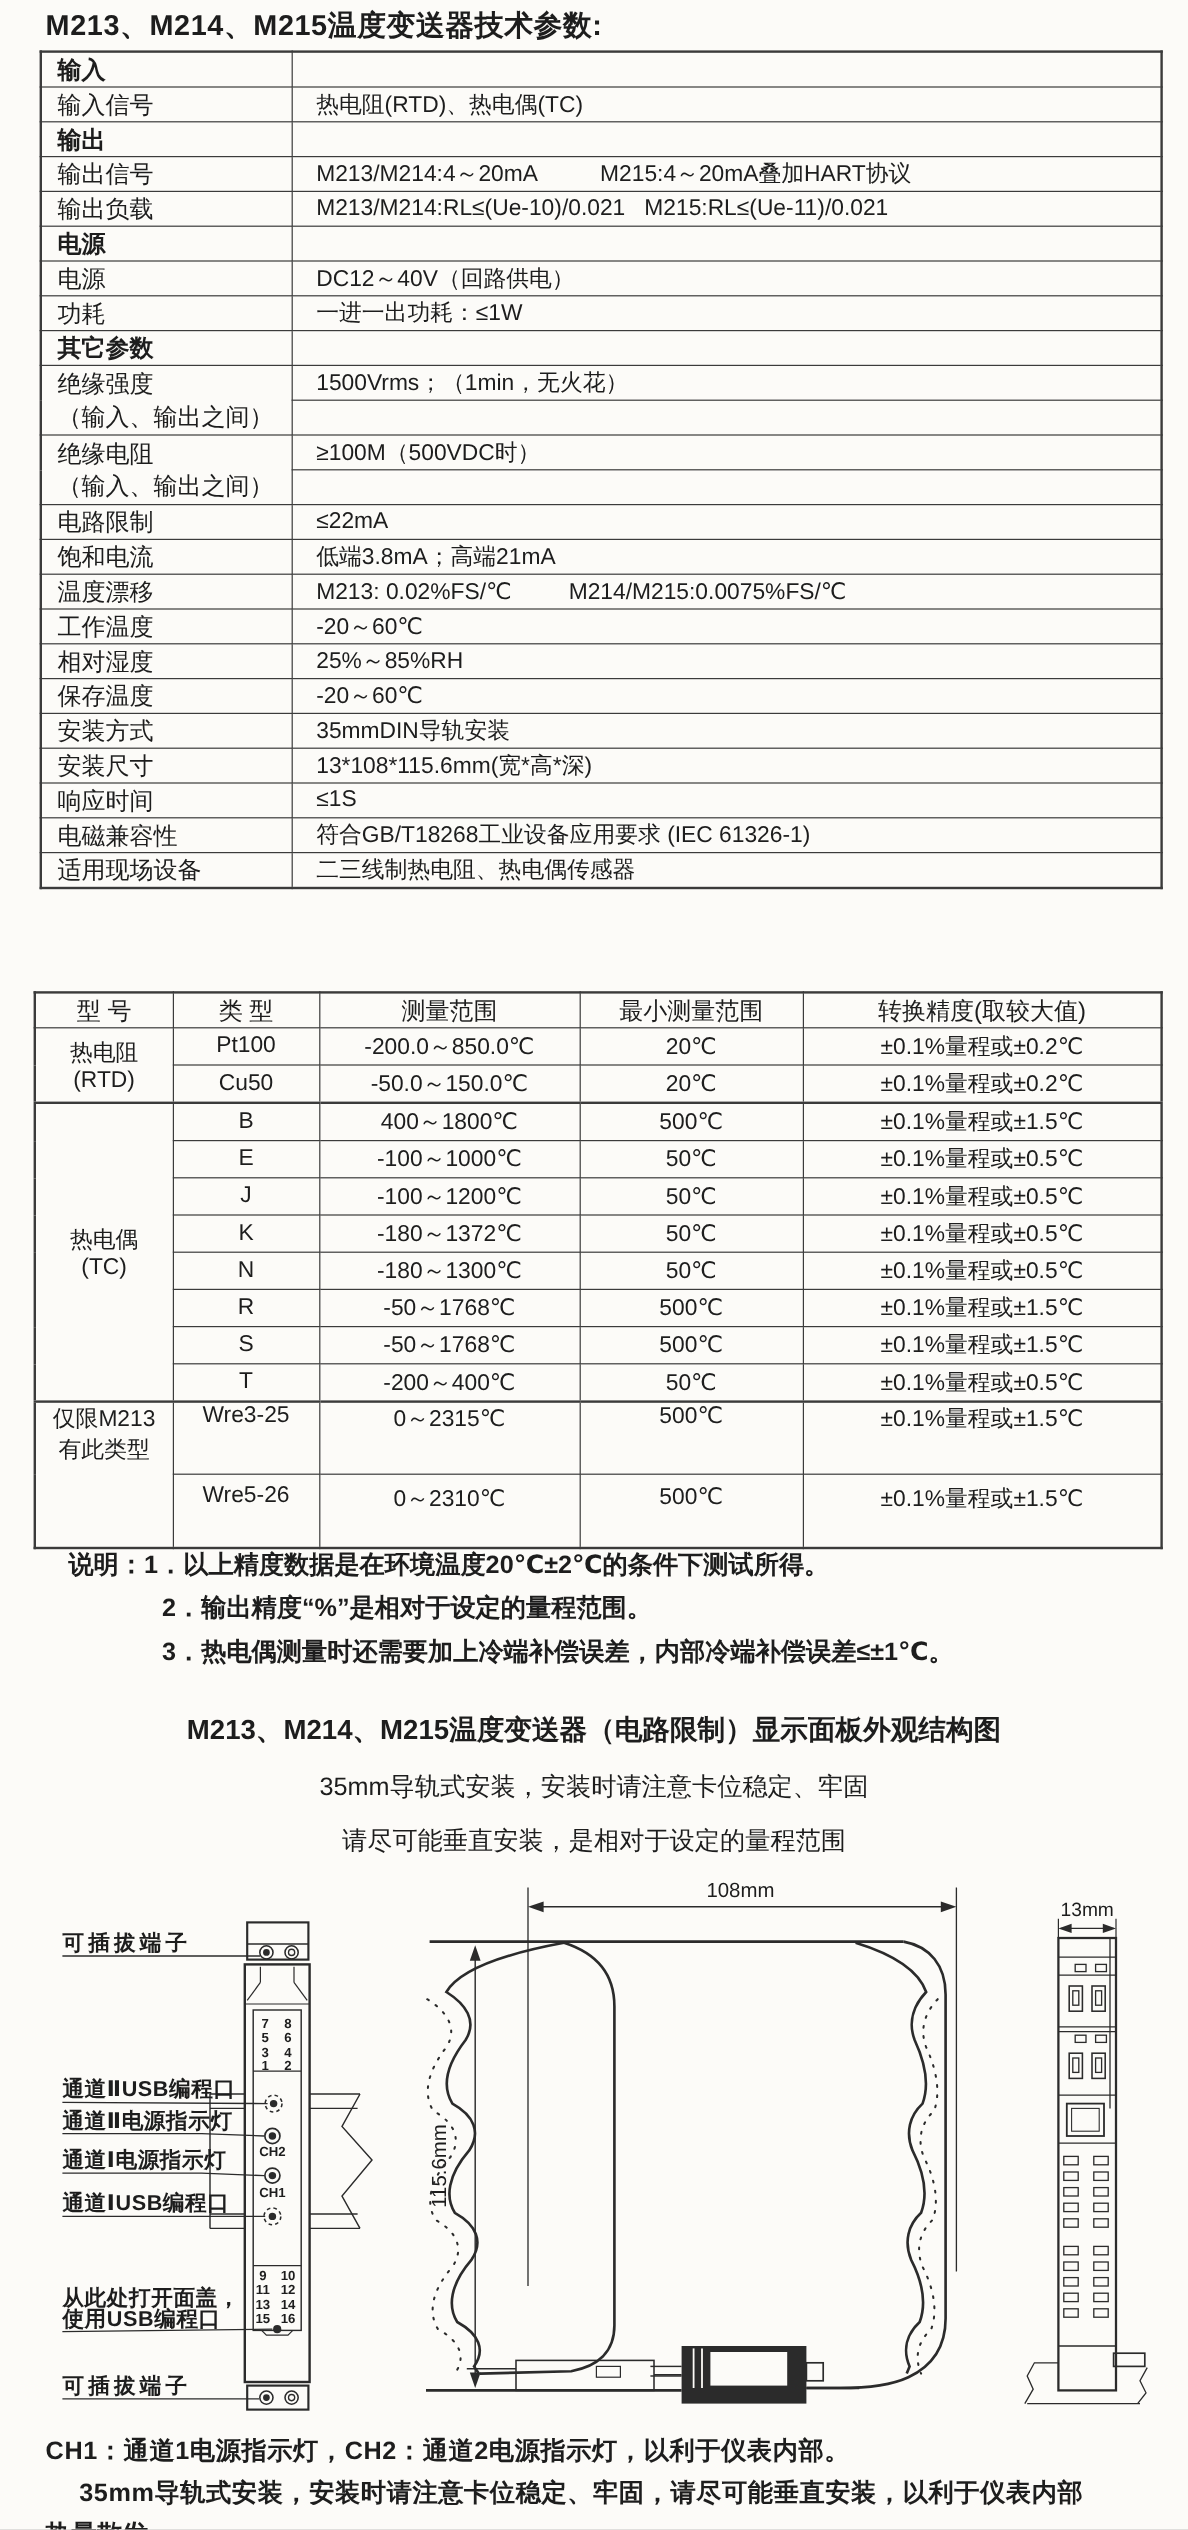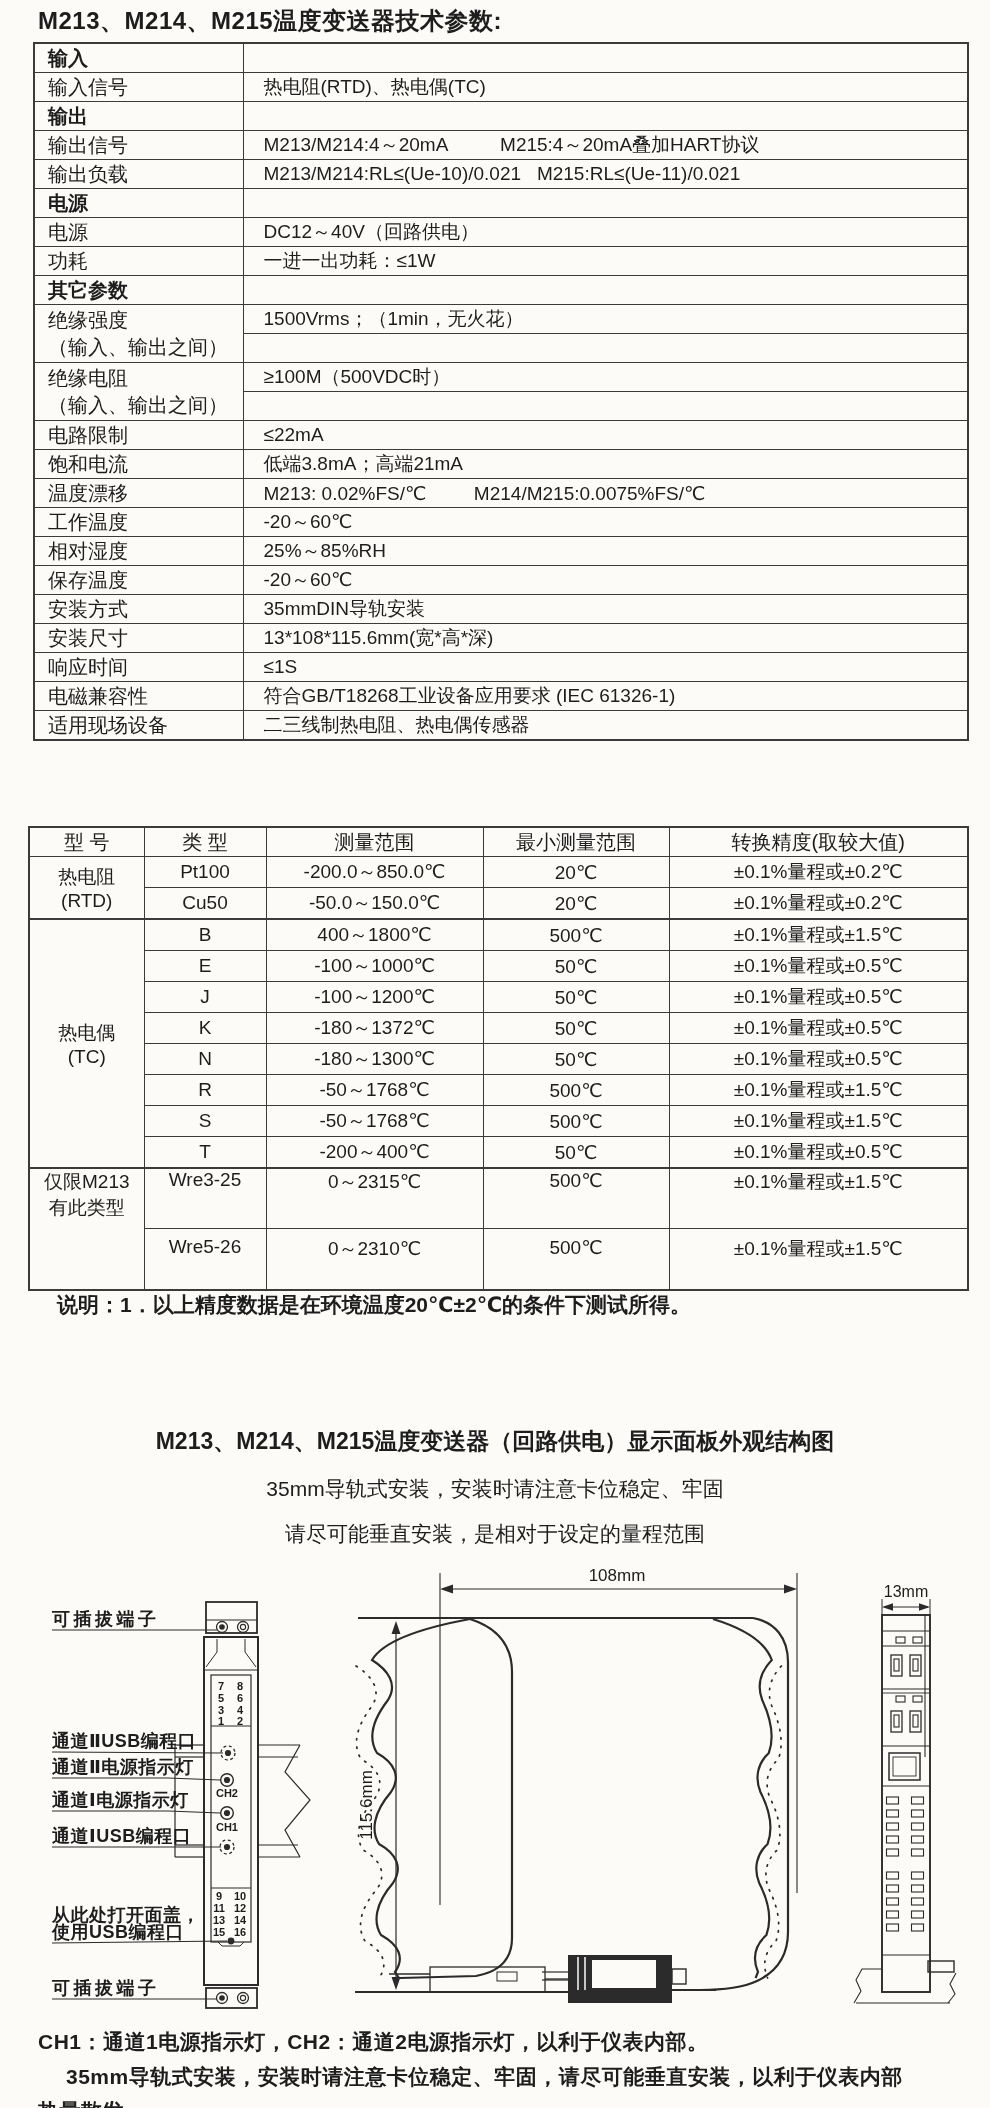--- a/index.html
+++ b/index.html
@@ -271,23 +271,25 @@
           <td>Wre5-26</td>
           <td>0～2310℃</td>
           <td>500℃</td>
           <td>±0.1%量程或±1.5℃</td>
         </tr>
       </tbody>
   </table>
 
   <div class="abs notes" id="notesBlock">
       <div><span>说明：</span><span>1．以上精度数据是在环境温度20℃±2℃的条件下测试所得。</span></div>
+      <div class="indent">2．输出精度“%”是相对于设定的量程范围。</div>
+      <div class="indent">3．热电偶测量时还需要加上冷端补偿误差，内部冷端补偿误差≤±1℃。</div>
     </div>
 
-  <h2 class="abs title3">M213、M214、M215温度变送器（回路供电）显示面板外观结构图</h2>
+  <h2 class="abs title3">M213、M214、M215温度变送器（电路限制）显示面板外观结构图</h2>
   <div class="abs sub sub1">35mm导轨式安装，安装时请注意卡位稳定、牢固</div>
   <div class="abs sub sub2">请尽可能垂直安装，是相对于设定的量程范围</div>
 
   <svg class="diagram" width="990" height="465" viewBox="0 0 990 465">
     <g transform="translate(0,-1555)">
 
       <g>
 
         <g class="s" stroke-width="1.2">
           <line x1="175" y1="1745" x2="204" y2="1745"></line>

